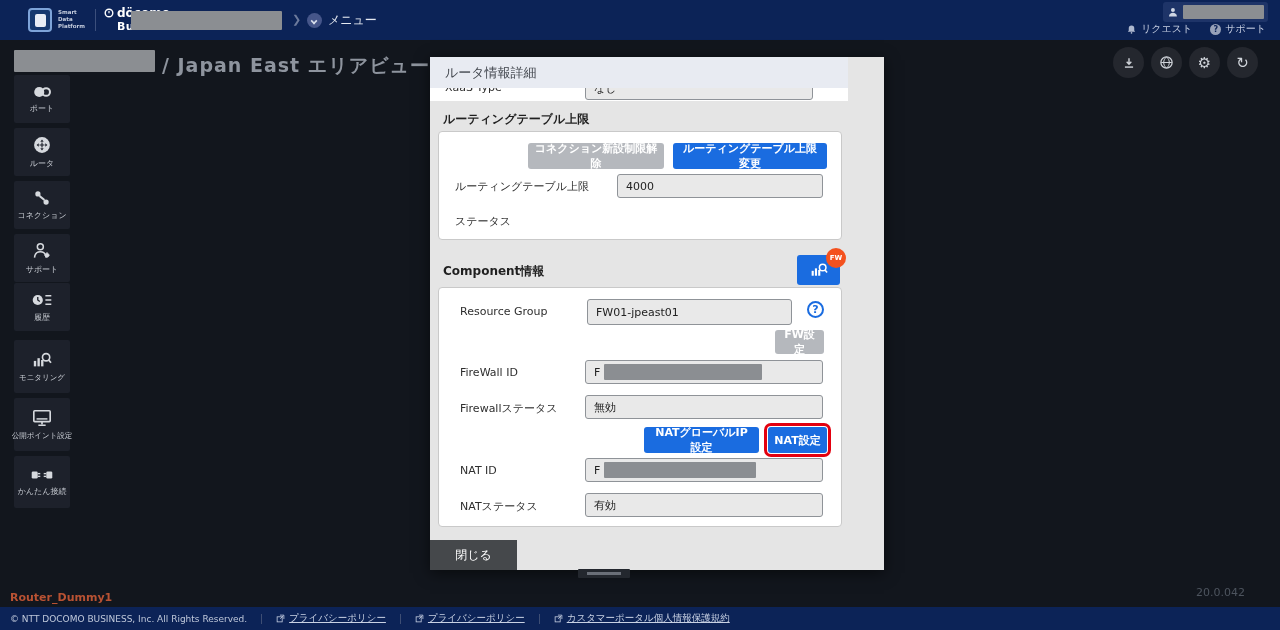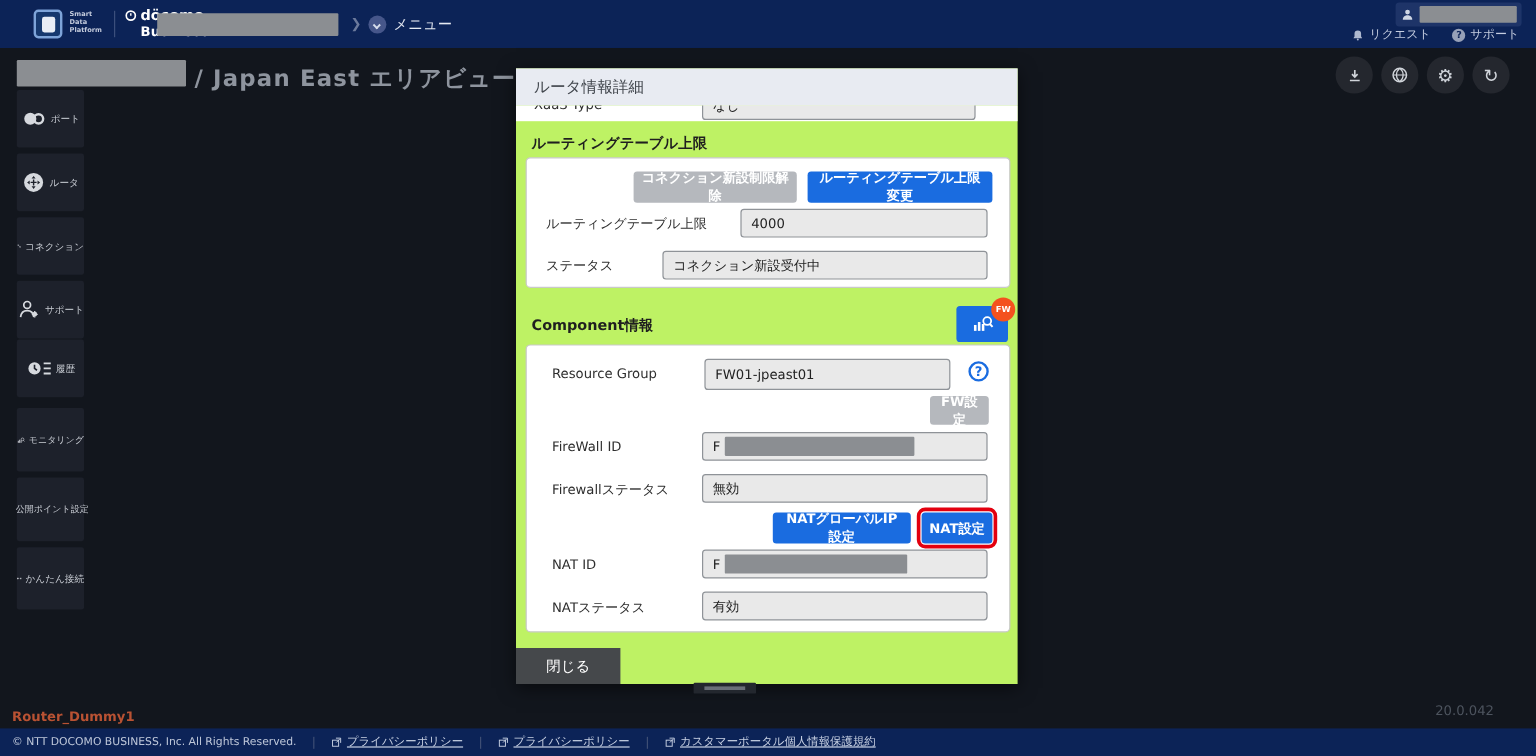--- a/index.html
+++ b/index.html
@@ -29,26 +29,26 @@
   .q-circle{width:11px;height:11px;border-radius:50%;background:#97a1b8;color:#0c2357;font-size:8px;font-weight:bold;display:flex;align-items:center;justify-content:center;}
 
   
   .title-redact{position:absolute;left:14px;top:50px;width:141px;height:22px;}
   .page-title{position:absolute;left:162px;top:53px;color:#8e949e;font-size:19px;font-weight:bold;letter-spacing:1px;}
 
   
   .tool-btn{position:absolute;top:47px;width:31px;height:31px;border-radius:50%;background:#24272e;color:#d0d4da;display:flex;align-items:center;justify-content:center;font-size:15px;}
 
   
-  .side-item{position:absolute;left:14px;width:56px;background:#1d212b;border-radius:2px;display:flex;align-items:center;justify-content:center;gap:3px;}
+  .side-item{position:absolute;left:14px;width:56px;background:#1d212b;border-radius:2px;display:flex;flex-direction:column;align-items:center;justify-content:center;gap:3px;}
   .side-item .lbl{font-size:8px;color:#c9cdd4;white-space:nowrap;}
   .side-item svg{display:block;}
 
   
-  .modal{position:absolute;left:430px;top:57px;width:418px;height:513px;background:#bef264;box-shadow:0 3px 14px rgba(0,0,0,.55);}
+  .modal{position:absolute;left:430px;top:57px;width:454px;height:513px;background:#e5e5e5;box-shadow:0 3px 14px rgba(0,0,0,.55);}
   .modal-header{position:absolute;left:0;top:0;width:418px;height:31px;background:#e8ebf2;display:flex;align-items:center;padding-left:15px;font-size:13px;color:#40454c;}
   .xaas-clip{position:absolute;left:0;top:31px;width:418px;height:13px;overflow:hidden;background:#fff;}
   .xaas-label{position:absolute;left:15px;top:-7px;font-size:11px;color:#333;}
   .xaas-field{position:absolute;left:155px;top:-12px;width:228px;}
   .m-label{font-size:11px;color:#2e2e2e;}
   .m-section{position:absolute;font-size:12px;font-weight:bold;color:#1f1f1f;}
   .fieldset{position:absolute;border:1px solid #c9c9c9;border-radius:4px;background:#fff;}
   .field{height:24px;background:#e9e9e9;border:1px solid #8f9398;border-radius:3px;display:flex;align-items:center;padding-left:8px;font-size:11px;color:#222;position:absolute;}
   .btn-blue{position:absolute;background:#1a6ce0;color:#fff;font-size:11px;font-weight:bold;border:none;border-radius:3px;display:flex;align-items:center;justify-content:center;cursor:pointer;}
   .btn-gray{position:absolute;background:#b5b8bd;color:#fff;font-size:11px;font-weight:bold;border:none;border-radius:3px;display:flex;align-items:center;justify-content:center;}
@@ -230,23 +230,20 @@
 
     <div class="m-section" style="left:13px;top:54px;">ルーティングテーブル上限</div>
     <div class="fieldset" style="left:8px;top:74px;width:404px;height:109px;"></div>
     <button class="btn-gray" style="left:98px;top:86px;width:136px;height:26px;">コネクション新設制限解除</button>
     <button class="btn-blue" style="left:243px;top:86px;width:154px;height:26px;">ルーティングテーブル上限変更</button>
     <div class="m-label" style="position:absolute;left:25px;top:122px;">ルーティングテーブル上限</div>
     <div class="field" style="left:187px;top:117px;width:206px;">
         <span>4000</span>
       </div>
     <div class="m-label" style="position:absolute;left:25px;top:157px;">ステータス</div>
-    <div class="field" style="left:122px;top:152px;width:271px;">
-        <span>コネクション新設受付中</span>
-      </div>
 
     <div class="m-section" style="left:13px;top:206px;">Component情報</div>
     <button class="mon-btn">
       <svg width="20" height="18" viewBox="0 0 24 22">
           <rect x="3" y="12" width="2.6" height="6" fill="#fff"></rect>
           <rect x="7" y="9" width="2.6" height="9" fill="#fff"></rect>
           <rect x="11" y="11" width="2.6" height="7" fill="#fff"></rect>
           <circle cx="16.5" cy="8" r="4" fill="none" stroke="#fff" stroke-width="1.8"></circle>
           <path d="M19.3 11l2.6 3" stroke="#fff" stroke-width="2"></path>
         </svg>

